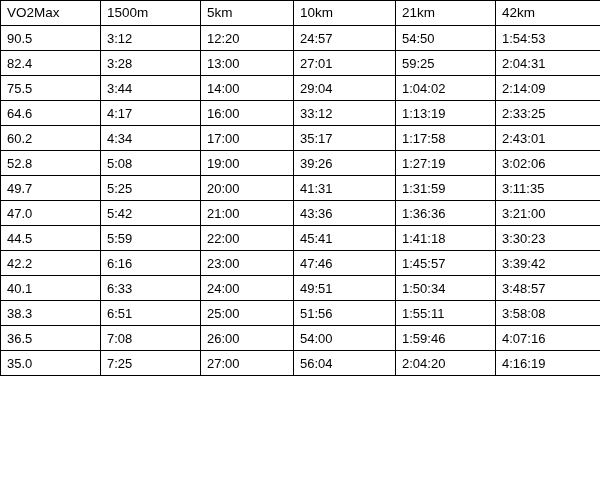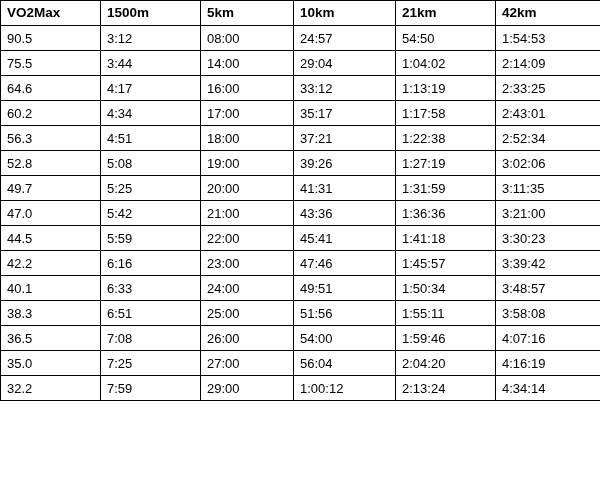--- a/index.html
+++ b/index.html
@@ -25,21 +25,21 @@
     padding: 0 0 0 6px;
     text-align: left;
     font-size: 13px;
     line-height: 1;
     height: 25px;
     box-sizing: border-box;
     white-space: nowrap;
     overflow: hidden;
   }
   #vo2-table th {
-    font-weight: bold;
+    font-weight: normal;
     font-size: 13.5px;
   }
   
   col.c0 { width: 100px; }
   col.c1 { width: 100px; }
   col.c2 { width: 93px; }
   col.c3 { width: 102px; }
   col.c4 { width: 100px; }
   col.c5 { width: 105px; }
 </style>
@@ -62,24 +62,32 @@
         <th>5km</th>
         <th>10km</th>
         <th>21km</th>
         <th>42km</th>
       </tr>
   </thead>
   <tbody id="table-body">
       <tr>
         <td>90.5</td>
         <td>3:12</td>
-        <td>08:00</td>
+        <td>12:20</td>
         <td>24:57</td>
         <td>54:50</td>
         <td>1:54:53</td>
+      </tr>
+      <tr>
+        <td>82.4</td>
+        <td>3:28</td>
+        <td>13:00</td>
+        <td>27:01</td>
+        <td>59:25</td>
+        <td>2:04:31</td>
       </tr>
       <tr>
         <td>75.5</td>
         <td>3:44</td>
         <td>14:00</td>
         <td>29:04</td>
         <td>1:04:02</td>
         <td>2:14:09</td>
       </tr>
       <tr>
@@ -90,28 +98,20 @@
         <td>1:13:19</td>
         <td>2:33:25</td>
       </tr>
       <tr>
         <td>60.2</td>
         <td>4:34</td>
         <td>17:00</td>
         <td>35:17</td>
         <td>1:17:58</td>
         <td>2:43:01</td>
-      </tr>
-      <tr>
-        <td>56.3</td>
-        <td>4:51</td>
-        <td>18:00</td>
-        <td>37:21</td>
-        <td>1:22:38</td>
-        <td>2:52:34</td>
       </tr>
       <tr>
         <td>52.8</td>
         <td>5:08</td>
         <td>19:00</td>
         <td>39:26</td>
         <td>1:27:19</td>
         <td>3:02:06</td>
       </tr>
       <tr>
@@ -171,22 +171,14 @@
         <td>4:07:16</td>
       </tr>
       <tr>
         <td>35.0</td>
         <td>7:25</td>
         <td>27:00</td>
         <td>56:04</td>
         <td>2:04:20</td>
         <td>4:16:19</td>
       </tr>
-      <tr>
-        <td>32.2</td>
-        <td>7:59</td>
-        <td>29:00</td>
-        <td>1:00:12</td>
-        <td>2:13:24</td>
-        <td>4:34:14</td>
-      </tr>
     </tbody>
 </table>
 
 </body></html>

